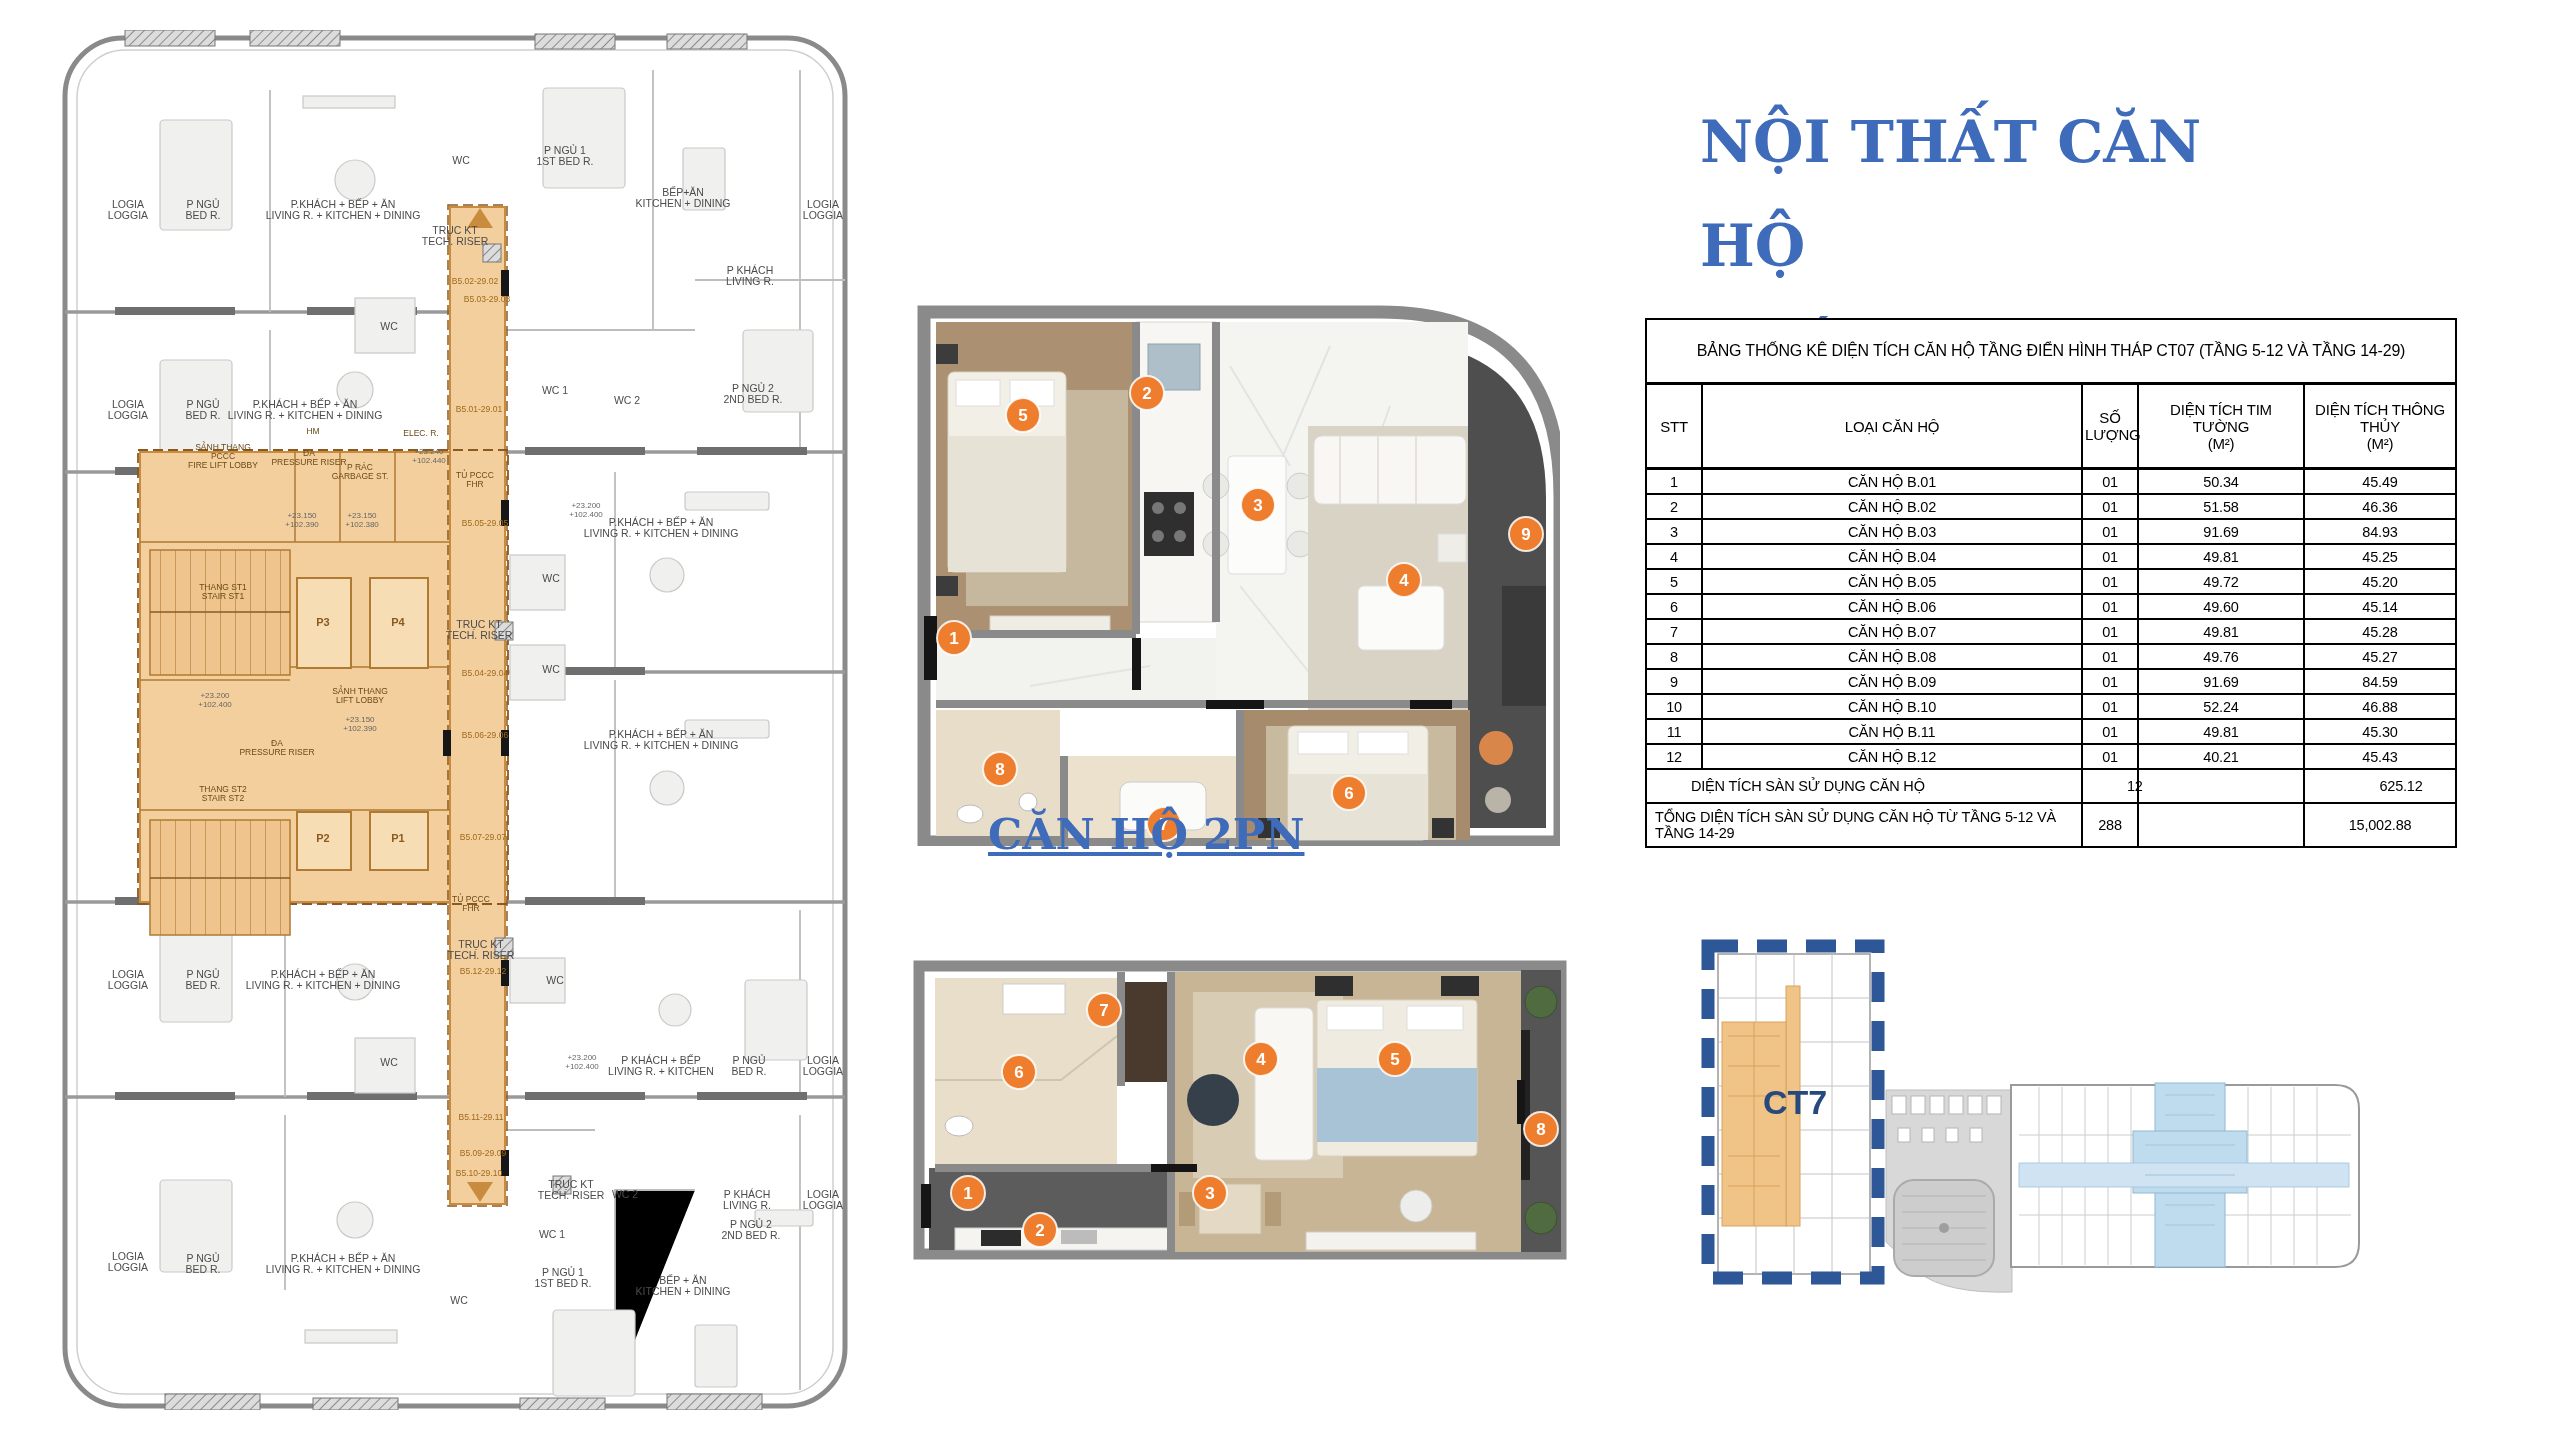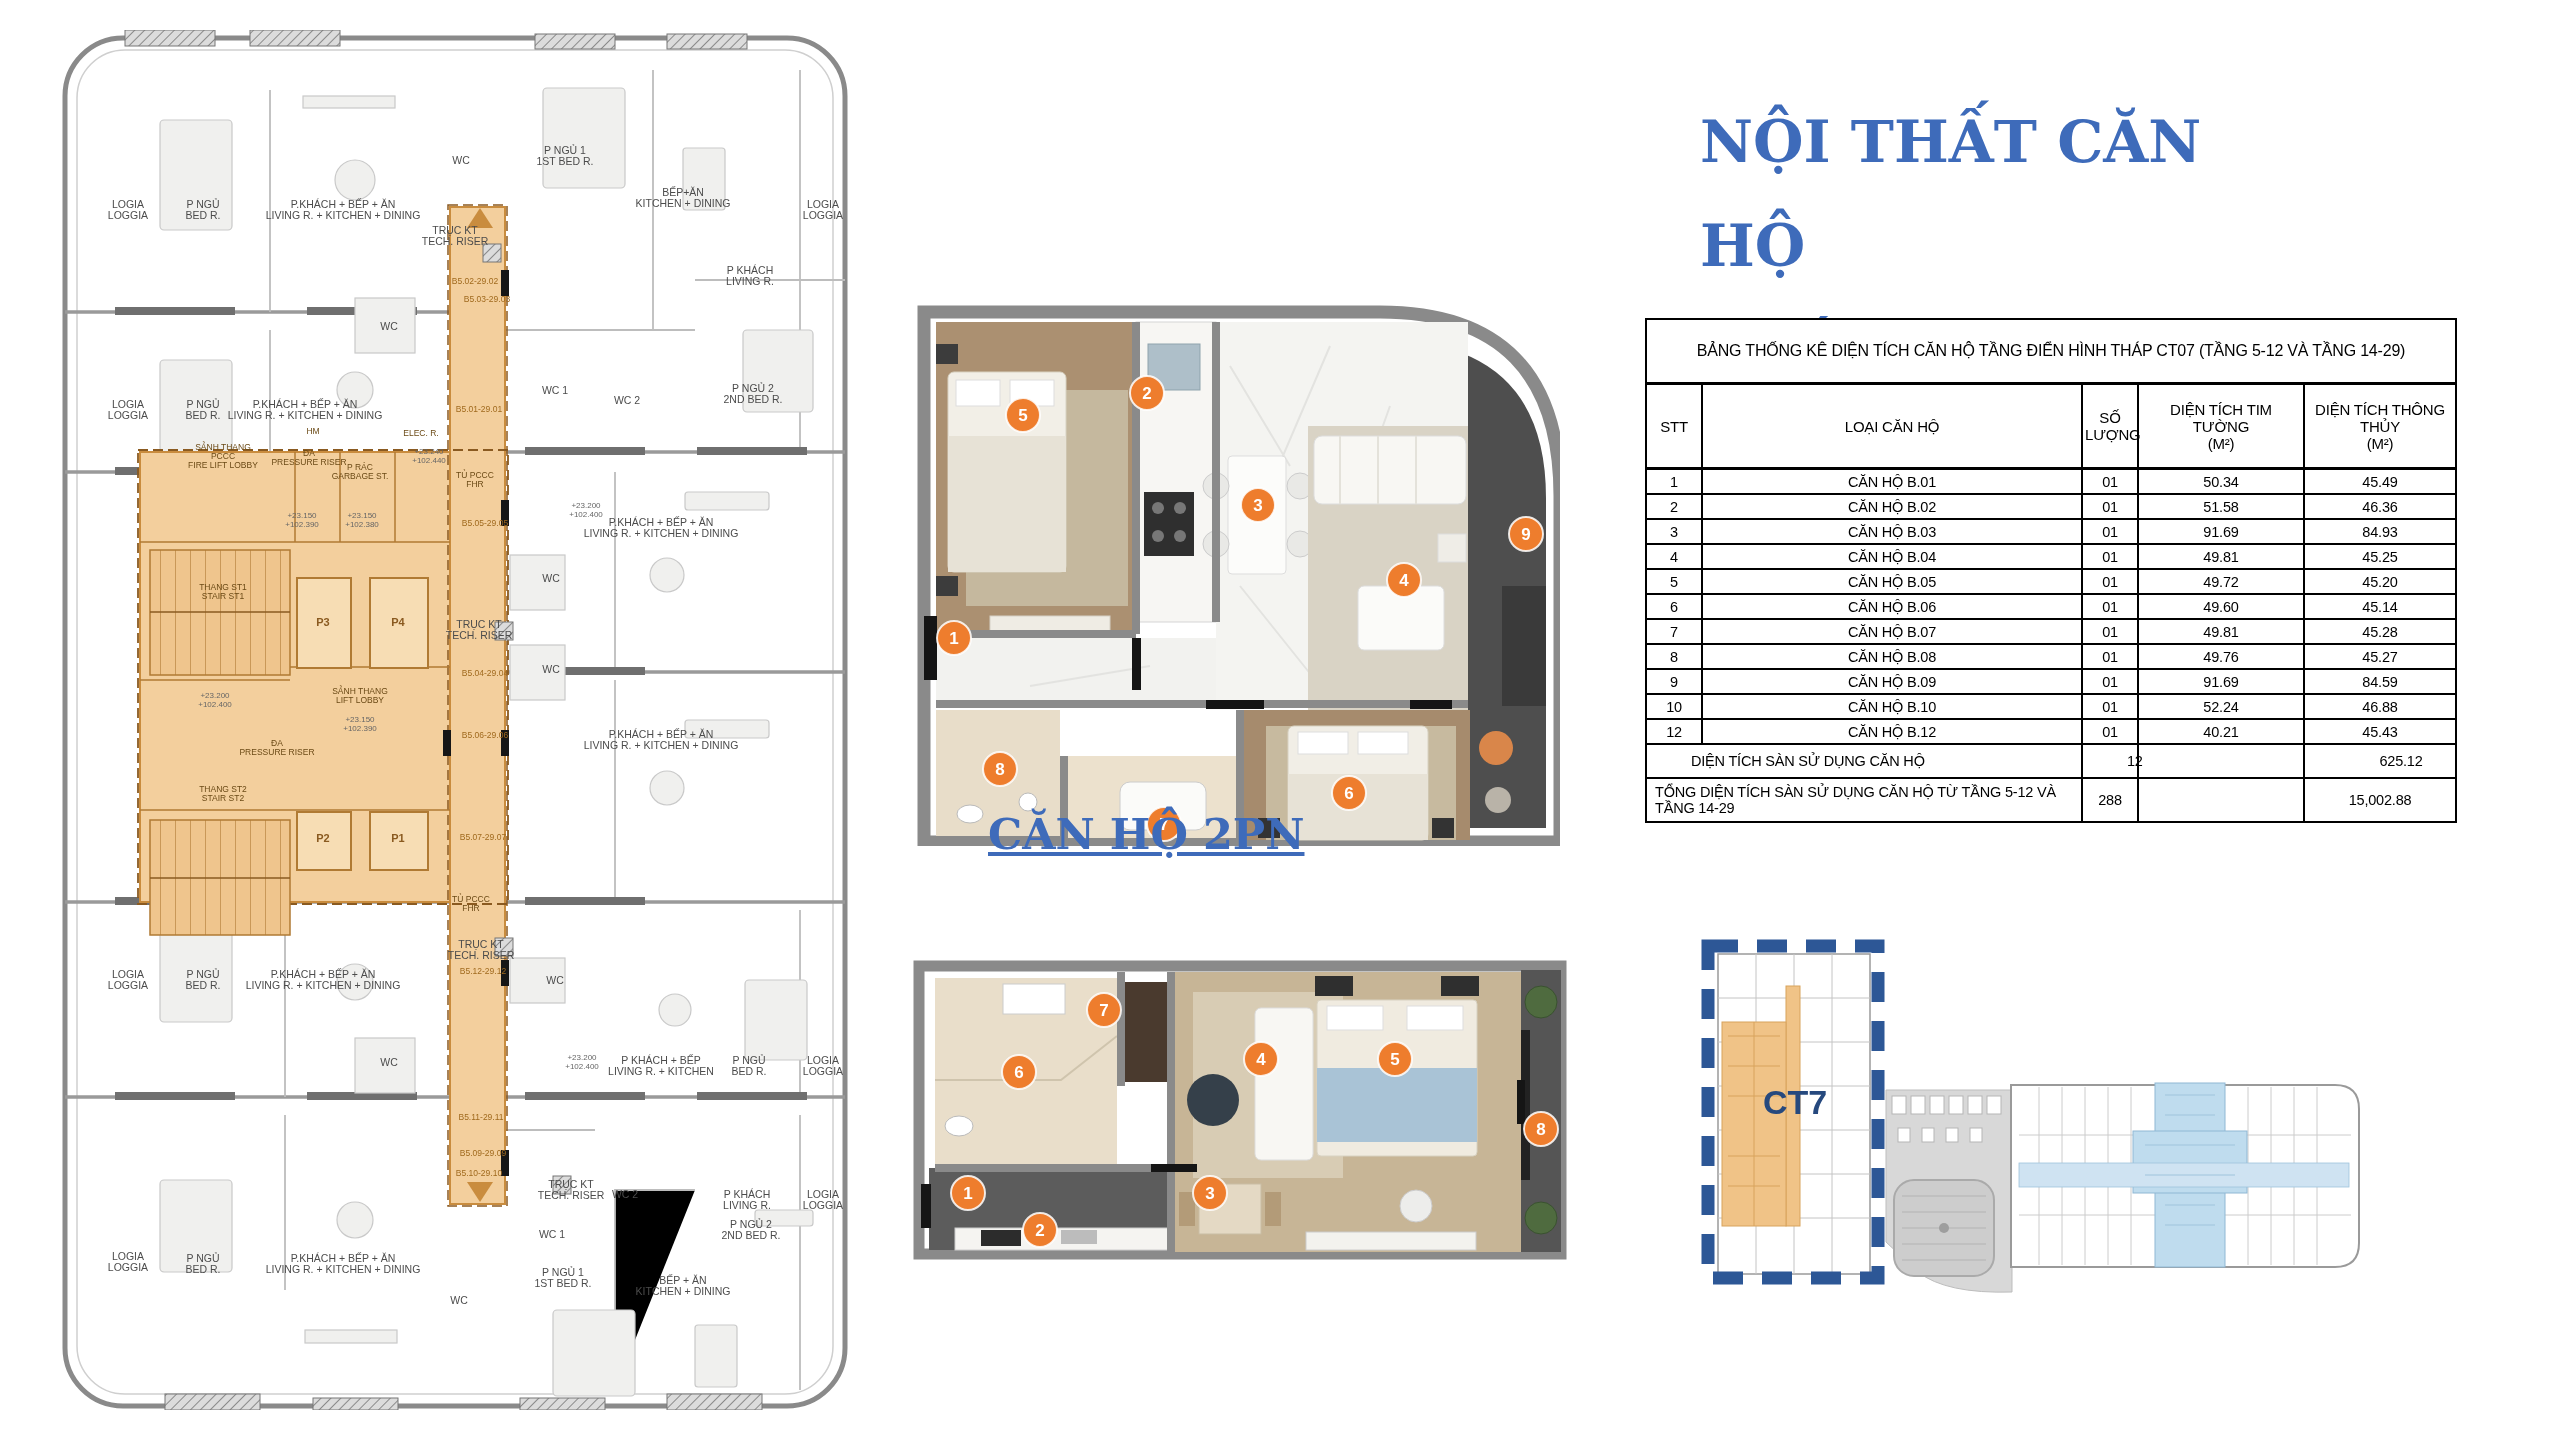--- a/index.html
+++ b/index.html
@@ -542,20 +542,27 @@
             <td>84.59</td>
           </tr>
           <tr class="drow">
             <td>10</td>
             <td>CĂN HỘ B.10</td>
             <td>01</td>
             <td>52.24</td>
             <td>46.88</td>
           </tr>
           <tr class="drow">
+            <td>11</td>
+            <td>CĂN HỘ B.11</td>
+            <td>01</td>
+            <td>49.81</td>
+            <td>45.30</td>
+          </tr>
+          <tr class="drow">
             <td>12</td>
             <td>CĂN HỘ B.12</td>
             <td>01</td>
             <td>40.21</td>
             <td>45.43</td>
           </tr>
           <tr class="trow">
             <td class="lbl" colspan="2">DIỆN TÍCH SÀN SỬ DỤNG CĂN HỘ</td>
             <td>12</td>
             <td></td>

